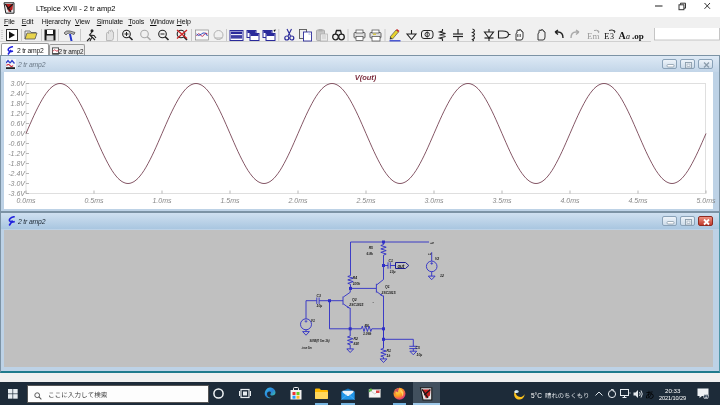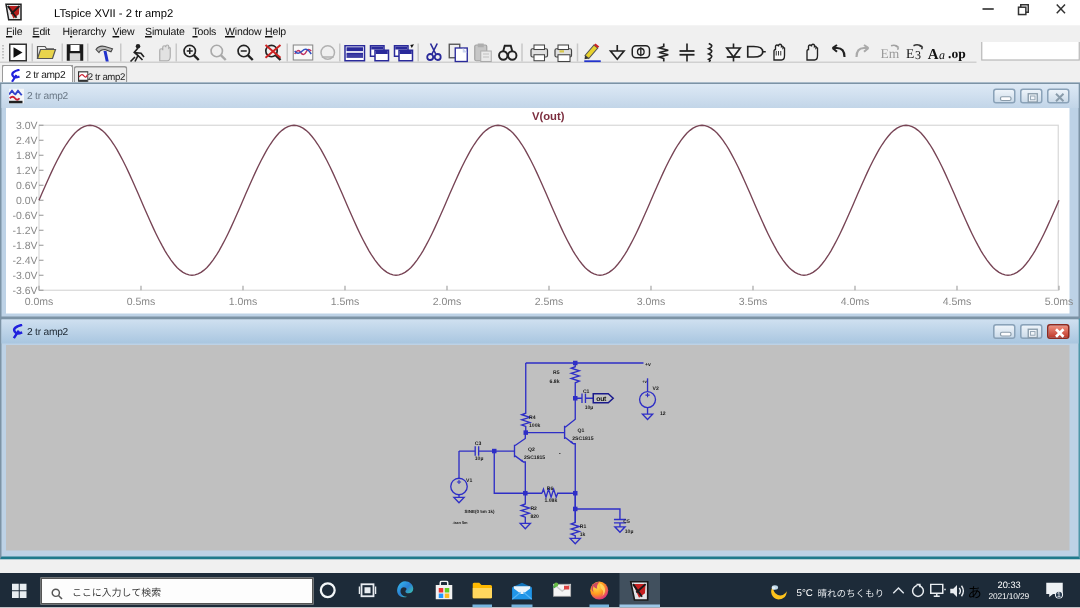--- a/index.html
+++ b/index.html
@@ -11,21 +11,21 @@
 #menubar{left:0;top:17px;width:720px;height:11px;background:#f0f0f0;font-size:7px;color:#111;letter-spacing:-0.1px;}
 #menubar span{position:absolute;top:1px;}
 
 #toolbar{left:0;top:28px;width:651px;height:14px;background:#f0f0f0;border-bottom:1px solid #d0d0d0;}
 
 #tabbar{left:0;top:43px;width:720px;height:12px;background:#f0f0f0;}
 .tab{position:absolute;top:0px;height:12px;font-size:6.8px;letter-spacing:-0.25px;color:#222;border:1px solid #9a9a9a;border-bottom:none;border-radius:2px 2px 0 0;}
 #tab1{left:1px;width:48px;background:#fff;}
 #tab2{left:49px;width:36px;background:#ececec;top:1px;height:11px;}
 
-.win{position:absolute;left:0;width:720px;}
+.win{position:absolute;left:0;width:720px;font-style:italic;}
 .winborder{position:absolute;left:0;top:0;right:0;bottom:0;border:1px solid #7c93a5;background:#bdd2e6;}
 .caption{position:absolute;left:1px;right:1px;top:1px;height:15.5px;}
 .cap-inactive{background:linear-gradient(#dde9f5,#c2d5e8);}
 .cap-active{background:linear-gradient(#cfe0f0,#a9c6e0);}
 .capttl{position:absolute;left:17px;top:4.5px;font-size:6.8px;letter-spacing:-0.15px;}
 .capbtn{position:absolute;top:3px;width:15px;height:10px;border:1px solid #8aa2b8;border-radius:2px;background:linear-gradient(#eef4fa,#ccdbe9);}
 .capbtn svg{position:absolute;left:0;top:0;}
 .btn-close-active{background:linear-gradient(#ef9180,#c0392b);border-color:#8e2a20;}
 #wavewin{top:55px;height:157.3px;}
 #wavecontent{position:absolute;left:4px;top:17px;width:709px;height:136.5px;background:#fff;}

